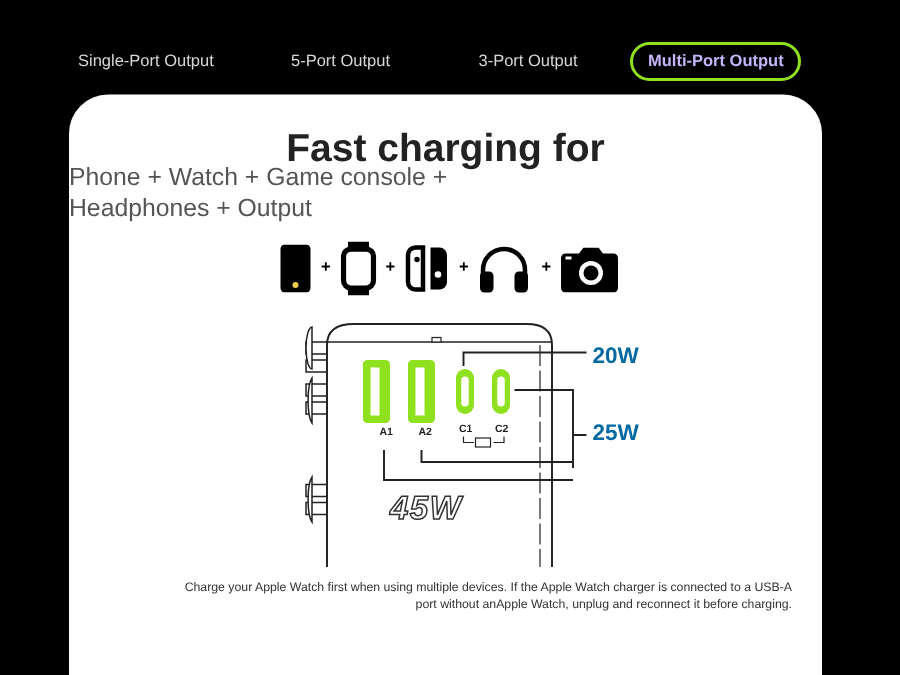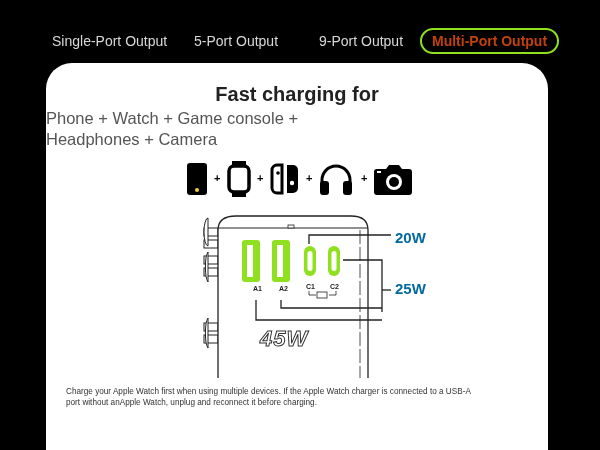--- a/index.html
+++ b/index.html
@@ -1,43 +1,43 @@
 <!DOCTYPE html>
 <html><head>
 <meta charset="utf-8">
 <style>
   html, body { margin:0; padding:0; }
   body { width:600px; height:450px; background:#000; position:relative; overflow:hidden; font-family:"Liberation Sans", sans-serif; }
   .tabs { position:absolute; top:28px; left:0; width:600px; height:26px; }
-  .tab { position:absolute; top:0; height:26px; line-height:26px; color:#d8d8d8; font-size:14px; cursor:pointer; white-space:nowrap; }
-  .tab.active { color:#c2410c; font-weight:bold; border:2px solid #8fe01e; border-radius:14px; padding:0 10px; height:22px; line-height:22px; top:0; }
+  .tab { position:absolute; top:0; height:26px; line-height:26px; color:#d8d8d8; font-size:11px; cursor:pointer; white-space:nowrap; }
+  .tab.active { color:#c4b5fd; font-weight:bold; border:2px solid #8fe01e; border-radius:14px; padding:0 10px; height:22px; line-height:22px; top:0; }
   .card { position:absolute; left:46px; top:63px; width:502px; height:387px; background:#fff; border-radius:26px 26px 0 0; }
-  .title { position:absolute; top:20px; left:0; width:100%; text-align:center; font-size:20px; font-weight:bold; color:#222; }
+  .title { position:absolute; top:20px; left:0; width:100%; text-align:center; font-size:26px; font-weight:bold; color:#222; }
   .subtitle { position:absolute; top:45px; left:0; width:100%; font-size:16.5px; color:#555; line-height:21px; }
   .icons { position:absolute; top:98px; left:0; width:100%; height:36px; }
   .plus { position:absolute; font-size:11px; font-weight:bold; color:#000; top:11px; }
-  .note { position:absolute; top:323px; left:20px; width:462px; text-align:left; font-size:8.2px; color:#333; line-height:11px; }
+  .note { position:absolute; top:323px; left:20px; width:462px; text-align:right; font-size:8.2px; color:#333; line-height:11px; }
   .w-label { position:absolute; font-size:15px; font-weight:bold; color:#0369a1; }
   .port-label { position:absolute; font-size:7px; font-weight:bold; color:#222; }
 </style>
 </head>
 <body>
 
 <div class="tabs">
   <div class="tab" style="left:52px;">Single-Port Output</div>
   <div class="tab" style="left:194px;">5-Port Output</div>
-  <div class="tab" style="left:319px;">9-Port Output</div>
+  <div class="tab" style="left:319px;">3-Port Output</div>
   <div class="tab active" style="left:420px;">Multi-Port Output</div>
 </div>
 
 <div class="card">
   <div class="title">Fast charging for</div>
   <div class="subtitle">
     <div>Phone + Watch + Game console +</div>
-    <div>Headphones + Camera</div>
+    <div>Headphones + Output</div>
   </div>
 
   <div class="icons">
 
     <svg style="position:absolute;left:140px;top:2px;" width="22" height="32" viewBox="0 0 22 32">
       <rect x="1" y="0" width="20" height="32" rx="3" fill="#000"></rect>
       <circle cx="11" cy="27" r="2" fill="#f2c94c"></circle>
     </svg>
     <span class="plus" style="left:168px;">+</span>
 

